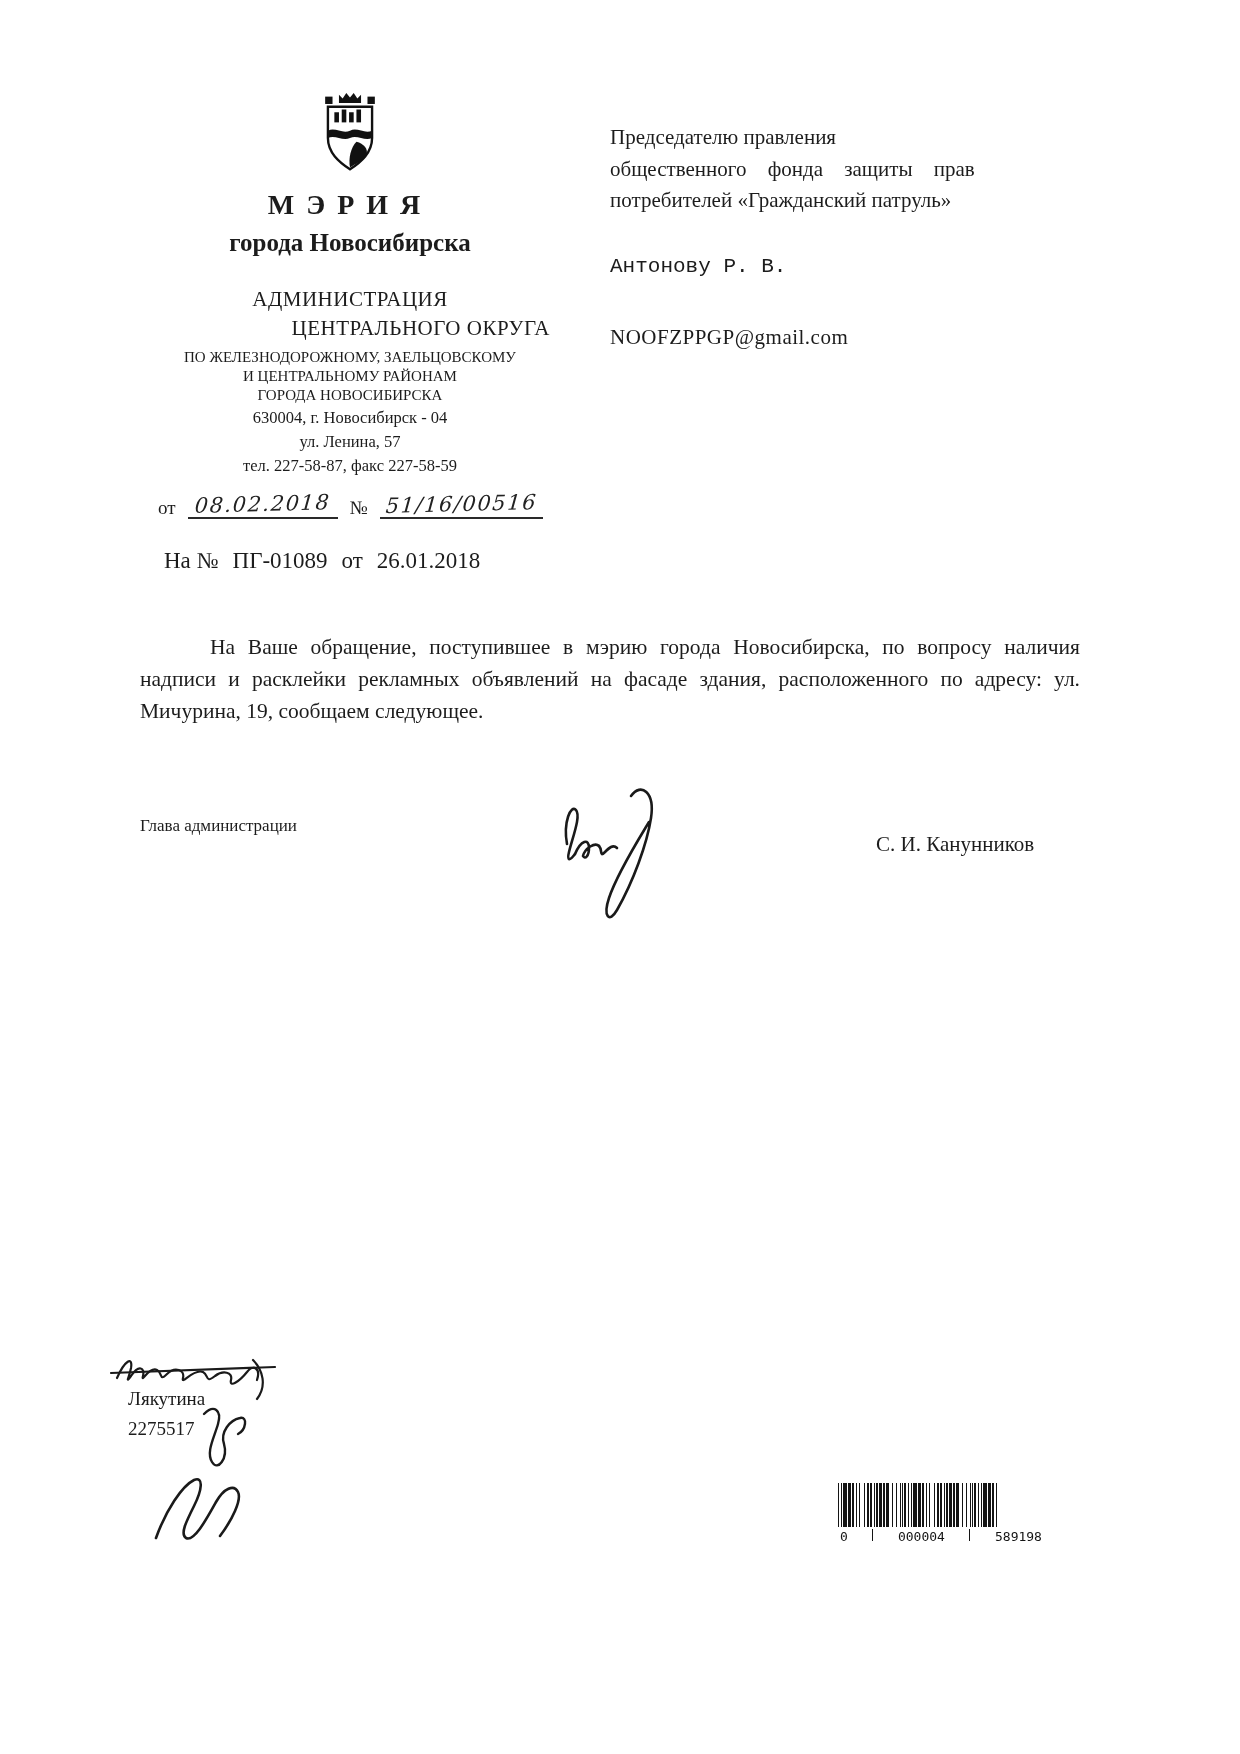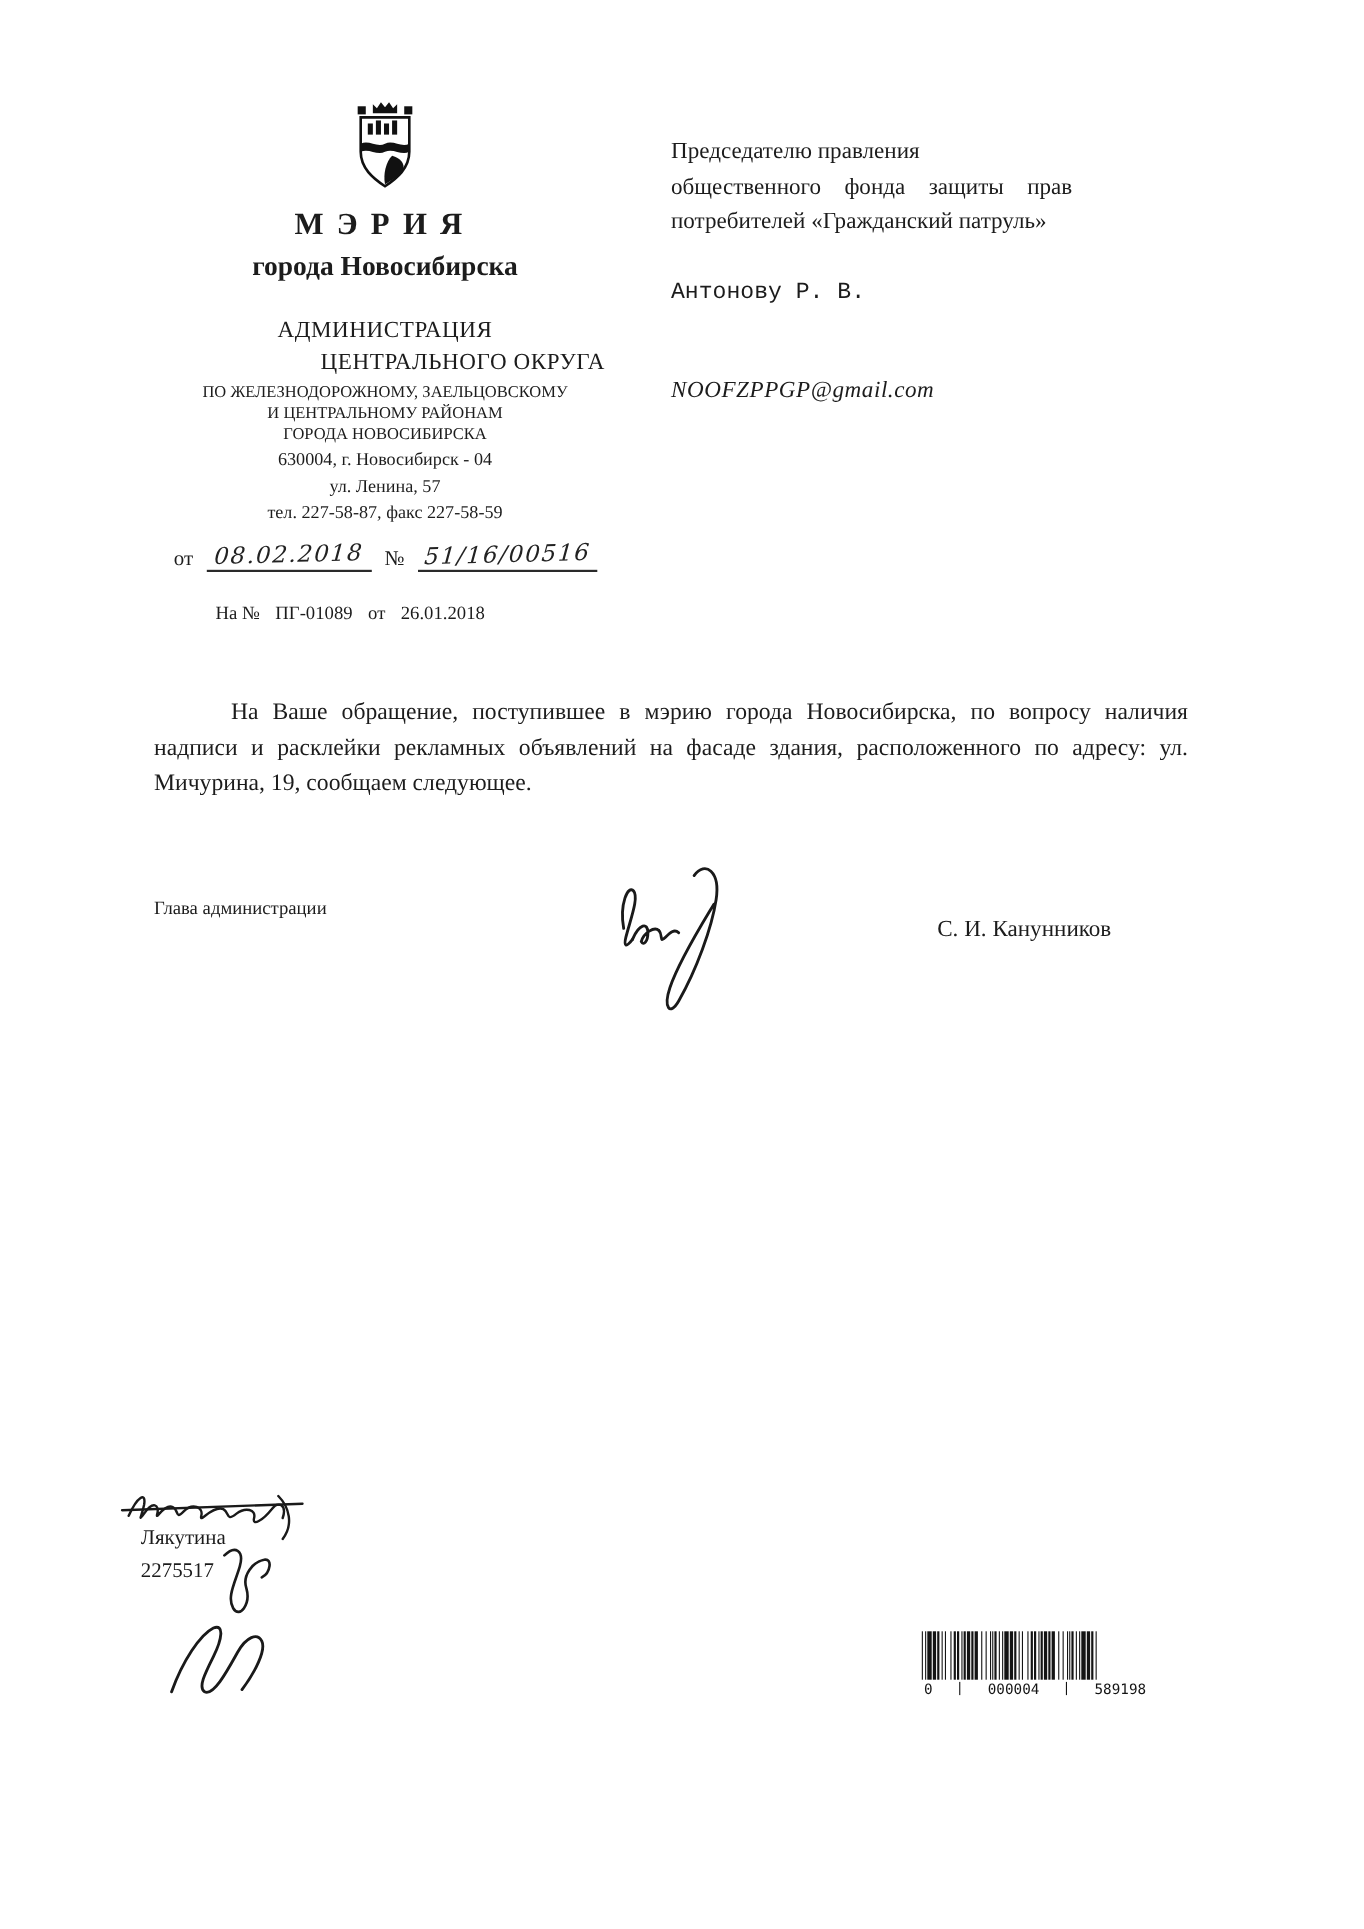--- a/index.html
+++ b/index.html
@@ -41,43 +41,43 @@
   .handwriting {
     font-family:"DejaVu Serif", serif;
     font-style:italic;
     font-size:21px;
     letter-spacing:1.5px;
     color:#222;
     display:inline-block;
     transform:skewX(-6deg) rotate(-1.5deg);
   }
   .reply-line {
-    position:absolute; left:196px; top:548px;
-    font-size:17px; display:flex; gap:14px; align-items:baseline;
+    position:absolute; left:164px; top:548px;
+    font-size:23px; display:flex; gap:14px; align-items:baseline;
   }
 
   
   .recipient {
     position:absolute; left:610px; top:122px; width:480px;
     font-size:21px; line-height:1.5;
   }
   .recipient .r-line3 { word-spacing:16px; }
   .recipient-name { margin-top:34px;font-family:Liberation Mono, monospace; }
-  .recipient-email { margin-top:57px; letter-spacing:0.5px;font-style:italic; }
+  .recipient-email { margin-top:40px; letter-spacing:0.5px; }
 
   
   .body-text {
     position:absolute; left:140px; top:632px; width:940px;
     font-size:21.5px; line-height:1.48; text-align:justify;
   }
   .body-text p { text-indent:70px; }
 
   
   .sig-title { position:absolute; left:140px; top:816px; font-size:17px; }
-  .sig-name  { position:absolute; left:852px; top:832px; font-size:21px; }
+  .sig-name  { position:absolute; left:876px; top:832px; font-size:21px; }
   .sig-main  { position:absolute; left:545px; top:778px; }
 
   
   .exec-name  { position:absolute; left:128px; top:1388px; font-size:19px; }
   .exec-phone { position:absolute; left:128px; top:1418px; font-size:19px; }
   .sig-exec1 { position:absolute; left:105px; top:1342px; }
   .sig-exec2 { position:absolute; left:192px; top:1402px; }
   .sig-exec3 { position:absolute; left:142px; top:1472px; }
 
   

